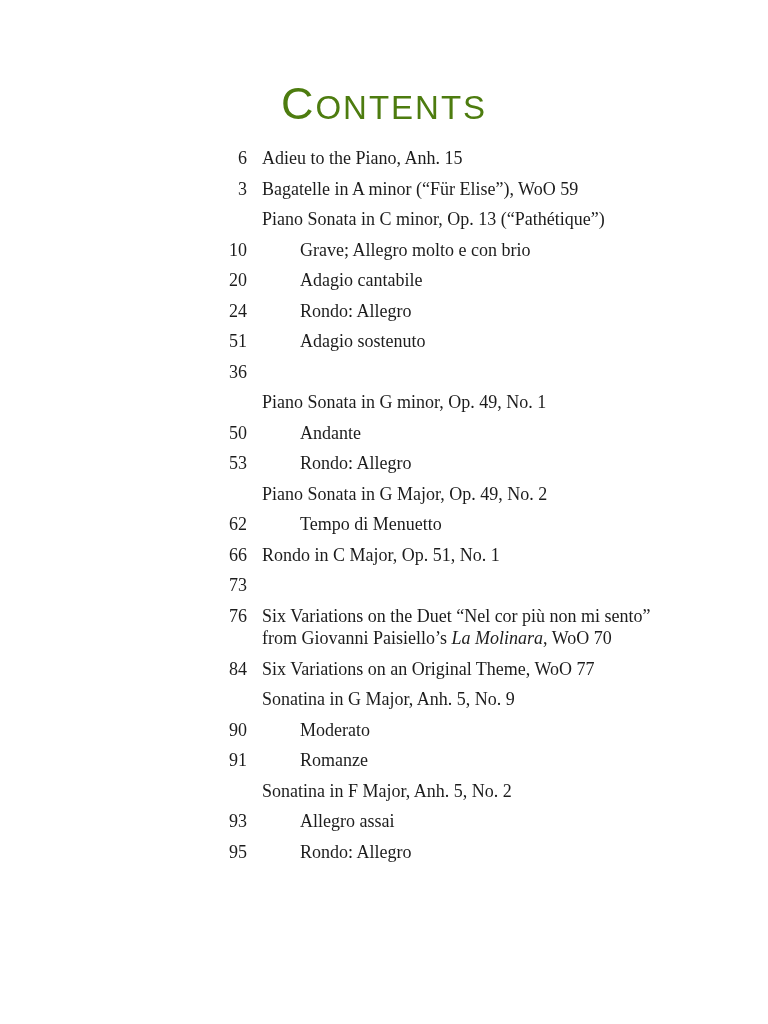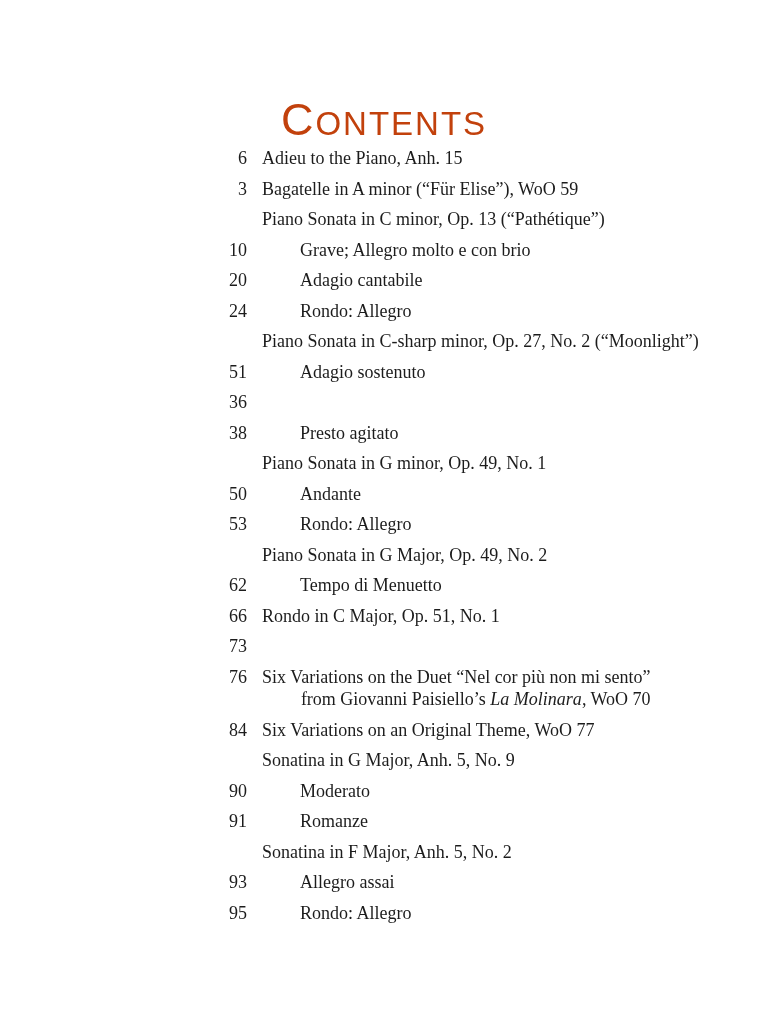--- a/index.html
+++ b/index.html
@@ -15,27 +15,27 @@
     font-family: "Liberation Serif", "DejaVu Serif", serif;
     color: #1c1c1c;
   }
   .page {
     position: absolute;
     inset: 0;
     background: #ffffff;
   }
   .page-title {
     position: absolute;
-    top: 96px;
+    top: 80px;
     left: 0;
     width: 100%;
     text-align: center;
     font-family: "Liberation Sans", "DejaVu Sans", sans-serif;
     font-weight: 300;
-    color: #c2410c;
+    color: #4d7c0f;
     letter-spacing: 2px;
     line-height: 48px;
     white-space: nowrap;
   }
   .title-initial {
     font-size: 45px;
   }
   .title-rest {
     font-size: 33px;
   }
@@ -61,21 +61,20 @@
   }
   .toc-title {
     margin-left: 15px;
   }
   .toc-row.indented .toc-title {
     padding-left: 38px;
   }
   .toc-line {
     display: block;
     white-space: nowrap;
-    text-align: right;
   }
   .italic {
     font-style: italic;
   }
 </style>
 </head>
 <body>
 
 <div class="page">
 
@@ -113,40 +112,28 @@
         <span class="toc-title">
           <span class="toc-line"><span>Adagio cantabile</span></span>
         </span>
       </div>
       <div class="toc-row indented">
         <span class="toc-num">24</span>
         <span class="toc-title">
           <span class="toc-line"><span>Rondo: Allegro</span></span>
         </span>
       </div>
-      <div class="toc-row">
-        <span class="toc-num"></span>
-        <span class="toc-title">
-          <span class="toc-line"><span>Piano Sonata in C-sharp minor, Op. 27, No. 2 (“Moonlight”)</span></span>
-        </span>
-      </div>
       <div class="toc-row indented">
         <span class="toc-num">51</span>
         <span class="toc-title">
           <span class="toc-line"><span>Adagio sostenuto</span></span>
         </span>
       </div>
       <div class="toc-row indented">
         <span class="toc-num">36</span>
-      </div>
-      <div class="toc-row indented">
-        <span class="toc-num">38</span>
-        <span class="toc-title">
-          <span class="toc-line"><span>Presto agitato</span></span>
-        </span>
       </div>
       <div class="toc-row">
         <span class="toc-num"></span>
         <span class="toc-title">
           <span class="toc-line"><span>Piano Sonata in G minor, Op. 49, No. 1</span></span>
         </span>
       </div>
       <div class="toc-row indented">
         <span class="toc-num">50</span>
         <span class="toc-title">

